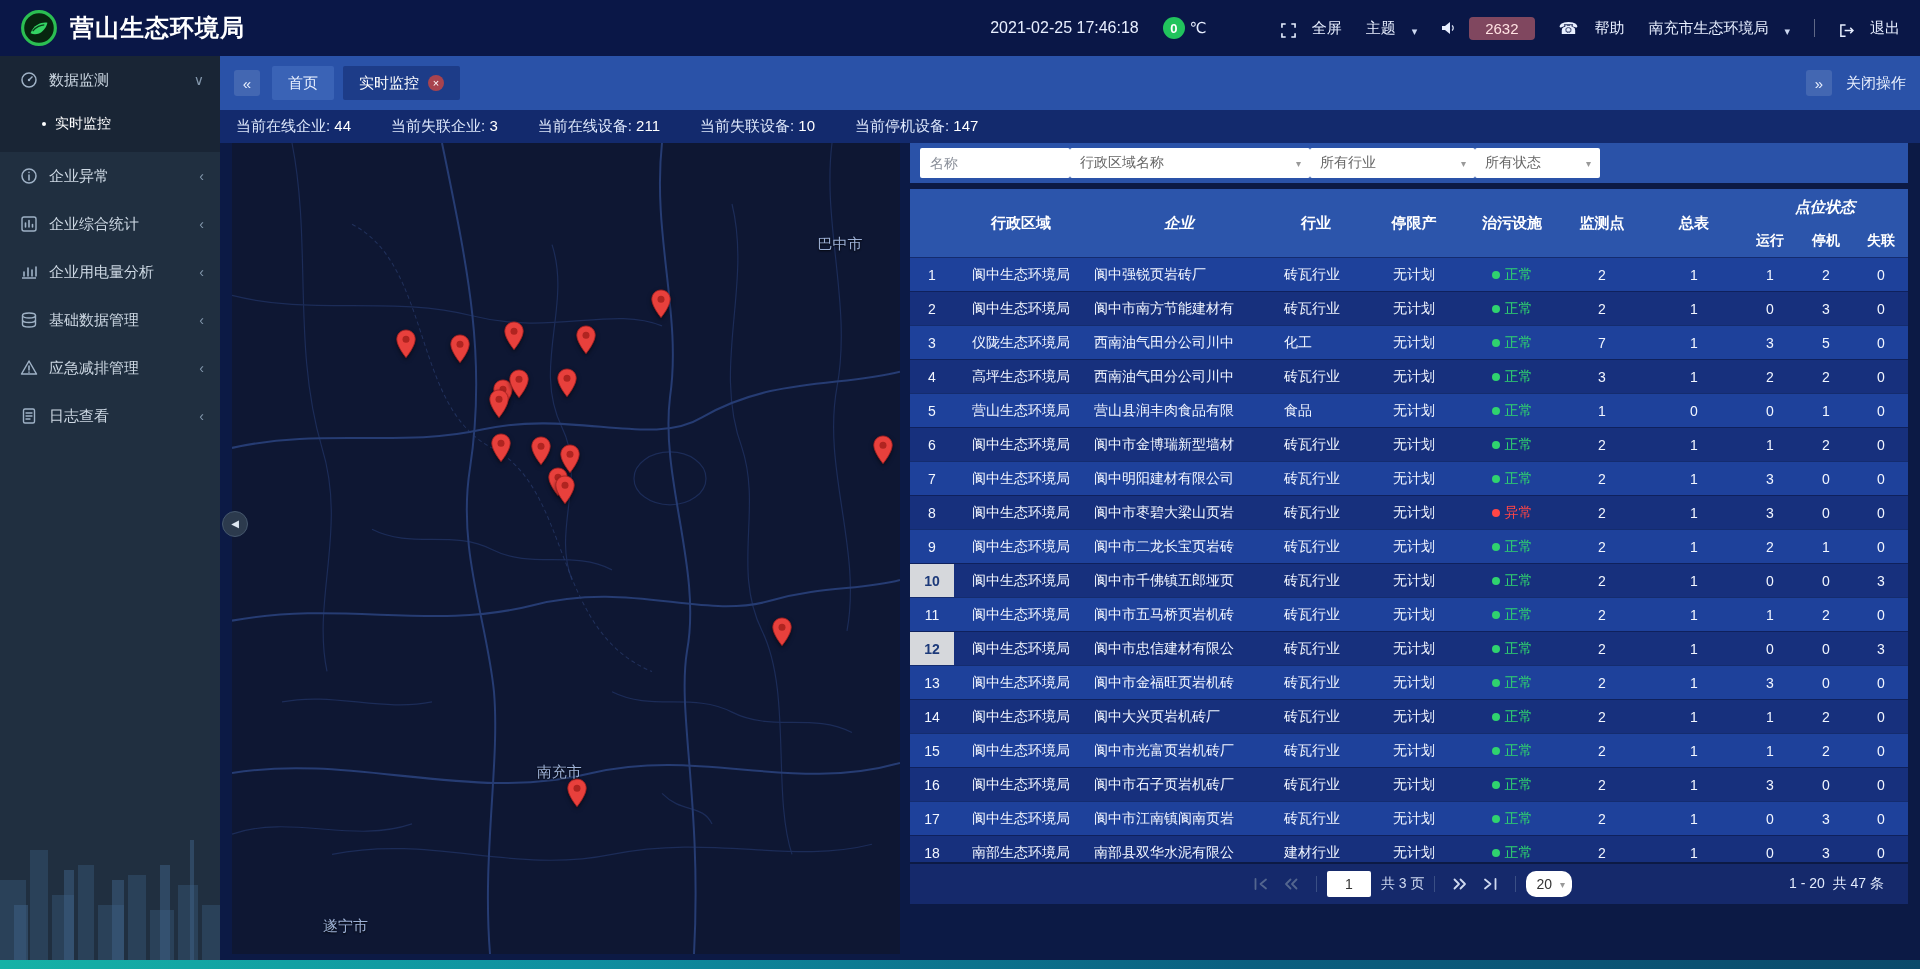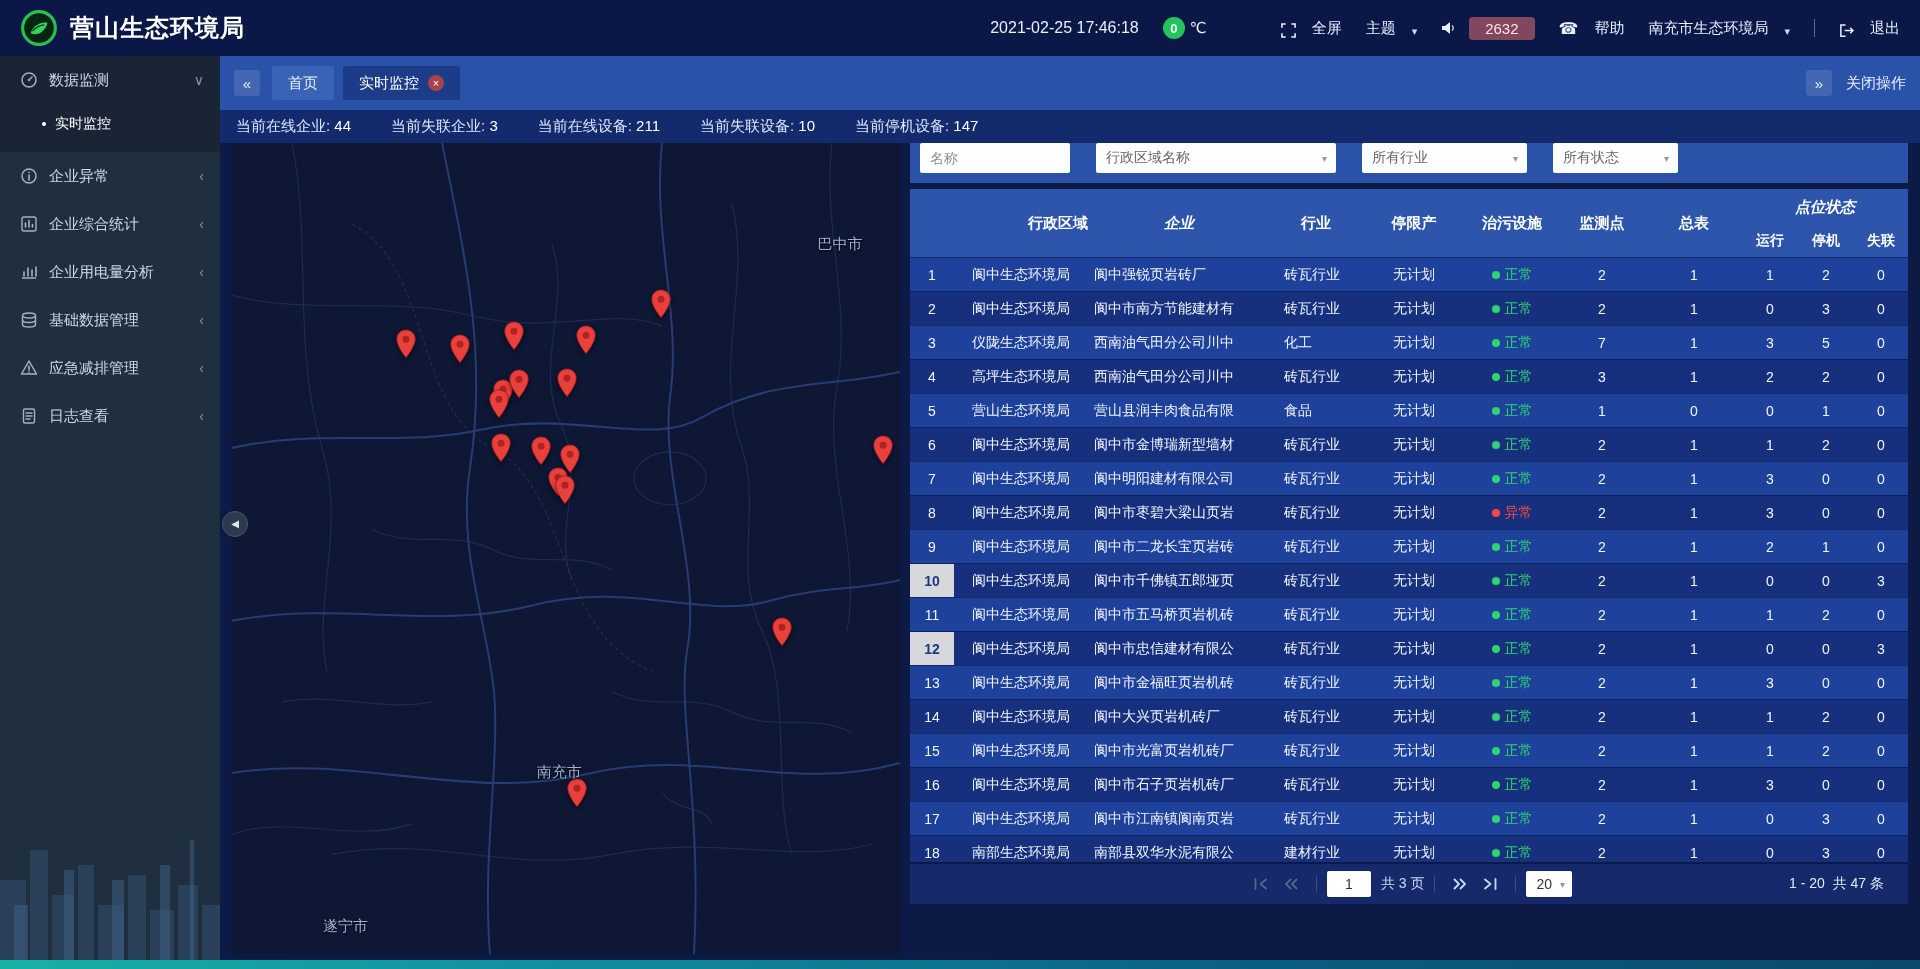--- a/index.html
+++ b/index.html
@@ -57,31 +57,31 @@
   .content { flex:1; min-height:0; display:flex; gap:10px; padding:0 12px 6px 12px; position:relative; background:#0c1a45; }
   .map-panel { width:668px; flex:none; background:#0e1733; position:relative; overflow:hidden; }
   .roads { position:absolute; inset:0; width:100%; height:100%; }
   .pin-layer { position:absolute; inset:0; }
   .pin { position:absolute; transform:translate(-50%,-100%); line-height:0; cursor:pointer; filter:drop-shadow(0 2px 2px rgba(0,0,0,0.5)); }
   .city { position:absolute; transform:translate(-50%,-50%); color:#9db1d6; font-size:15px; text-shadow:0 1px 2px #000; white-space:nowrap; }
   .collapse-btn { position:absolute; left:2px; top:45%; width:26px; height:26px; border-radius:50%; background:#2c3a4d; color:#dfe8f2; border:1px solid #45576d; display:flex; align-items:center; justify-content:center; font-size:10px; cursor:pointer; z-index:5; }
 
   
   .panel { flex:1; min-width:0; display:flex; flex-direction:column; --cols:44px 134px 182px 92px 104px 92px 88px 96px 56px 56px 1fr; }
-  .filters { flex:none; height:40px; background:#2a52a8; display:flex; gap:26px; padding:0 10px; }
+  .filters { flex:none; height:40px; background:#2a52a8; display:flex; align-items:center; gap:0; padding:0 10px; }
   .f-input { width:150px; height:30px; border:none; border-radius:2px; padding:0 10px; font-size:14px; color:#333; background:#fff; font-family:inherit; outline:none; }
   .f-input::placeholder { color:#8a8f99; }
   .f-select { height:30px; background:#fff; border-radius:2px; display:flex; align-items:center; justify-content:space-between; padding:0 9px 0 10px; font-size:14px; color:#666; cursor:pointer; }
   .w-region { width:240px; }
   .w-industry { width:165px; }
   .w-status { width:125px; }
   .caret2 { font-size:10px; color:#999; margin-left:8px; }
 
   .thead { margin-top:6px; flex:none; background:#2c55ab; color:#fff; display:grid; grid-template-columns:var(--cols); grid-template-rows:36px 32px; align-items:center; font-weight:bold; font-size:15px; }
-  .thead .c1 { grid-column:1; grid-row:1/3; } .thead .c2 { grid-column:2; grid-row:1/3;text-align:right; }
+  .thead .c1 { grid-column:1; grid-row:1/3; } .thead .c2 { grid-column:2; grid-row:1/3; }
   .thead .c3 { grid-column:3; grid-row:1/3;font-style:italic; } .thead .c4 { grid-column:4; grid-row:1/3; }
   .thead .c5 { grid-column:5; grid-row:1/3; } .thead .c6 { grid-column:6; grid-row:1/3; }
   .thead .c7 { grid-column:7; grid-row:1/3; } .thead .c8 { grid-column:8; grid-row:1/3; }
   .th { text-align:center; white-space:nowrap; }
   .th-group { grid-column:9/12; grid-row:1; text-align:center; font-style:italic; font-size:15px; }
   .th-sub { grid-row:2; text-align:center; font-size:14px; }
   .th-sub.s9 { grid-column:9; } .th-sub.s10 { grid-column:10; } .th-sub.s11 { grid-column:11; }
 
   .rows { flex:none; height:605px; overflow:hidden; }
   .trow { display:grid; grid-template-columns:var(--cols); height:34px; align-items:stretch; border-top:1px solid rgba(5,12,45,0.4); cursor:pointer; }
@@ -91,21 +91,21 @@
   .td.c3 { justify-content:flex-start; padding-left:6px; }
   .td.c4 { justify-content:flex-start; padding-left:14px; }
   .td.c1.sel { background:#d6d8dc; color:#1d3a7a; font-weight:bold; }
   .st-dot { width:8px; height:8px; border-radius:50%; display:inline-block; margin-right:5px; flex:none; }
 
   .pager { flex:none; height:40px; margin-top:2px; background:#15296b; display:flex; align-items:center; justify-content:center; position:relative; color:#cfd9f0; font-size:14px; }
   .pg-btn { display:inline-flex; align-items:center; margin:0 7px; color:#cfd9f0; cursor:pointer; }
   .pg-btn.disabled { color:#54668f; }
   .pg-sep { width:1px; height:16px; background:#3a4f85; margin:0 10px; }
   .pg-input { width:44px; height:26px; text-align:center; border:none; border-radius:2px; font-size:14px; color:#333; background:#fff; margin-right:10px; font-family:inherit; outline:none; }
-  .pg-size { background:#fff; color:#333; height:26px; border-radius:2px; display:inline-flex; align-items:center; padding:0 7px 0 10px; font-size:14px; cursor:pointer; }
+  .pg-size { background:#fff; color:#333; height:26px; border-radius:10px; display:inline-flex; align-items:center; padding:0 7px 0 10px; font-size:14px; cursor:pointer; }
   .pg-range { position:absolute; right:24px; color:#e2eafc; white-space:nowrap; }
 
   .bottom-strip { height:9px; flex:none; background:linear-gradient(90deg,#15b2a6 0%,#0f8fa0 30%,#0a5f80 65%,#0a4a6b 100%); }
 </style>
 </head>
 <body>
 
 <div class="app">
 
   <header class="topbar">

